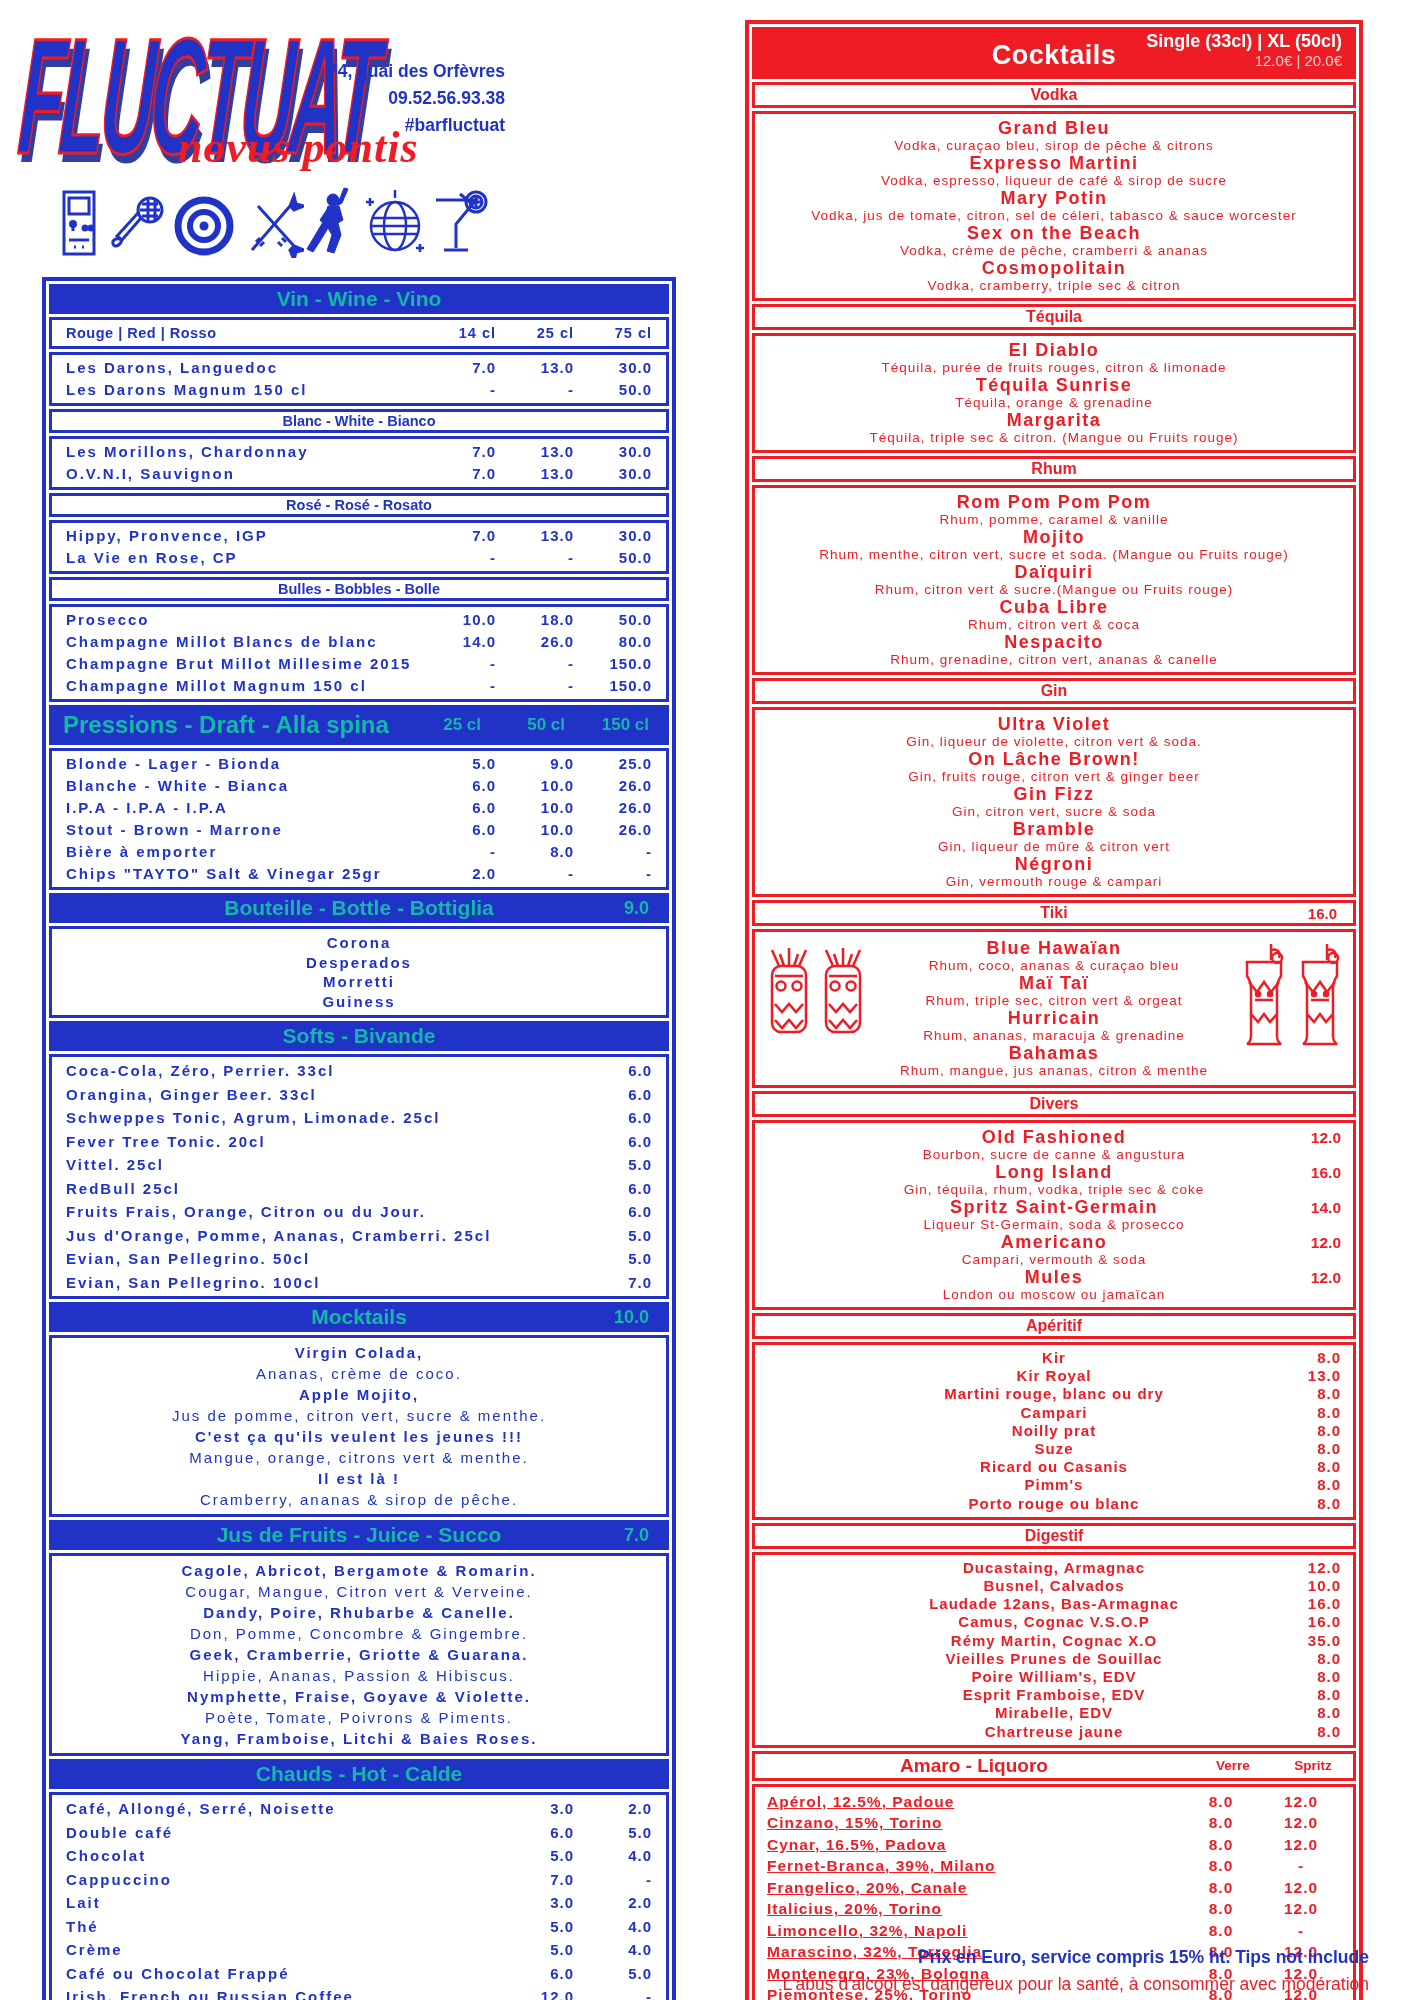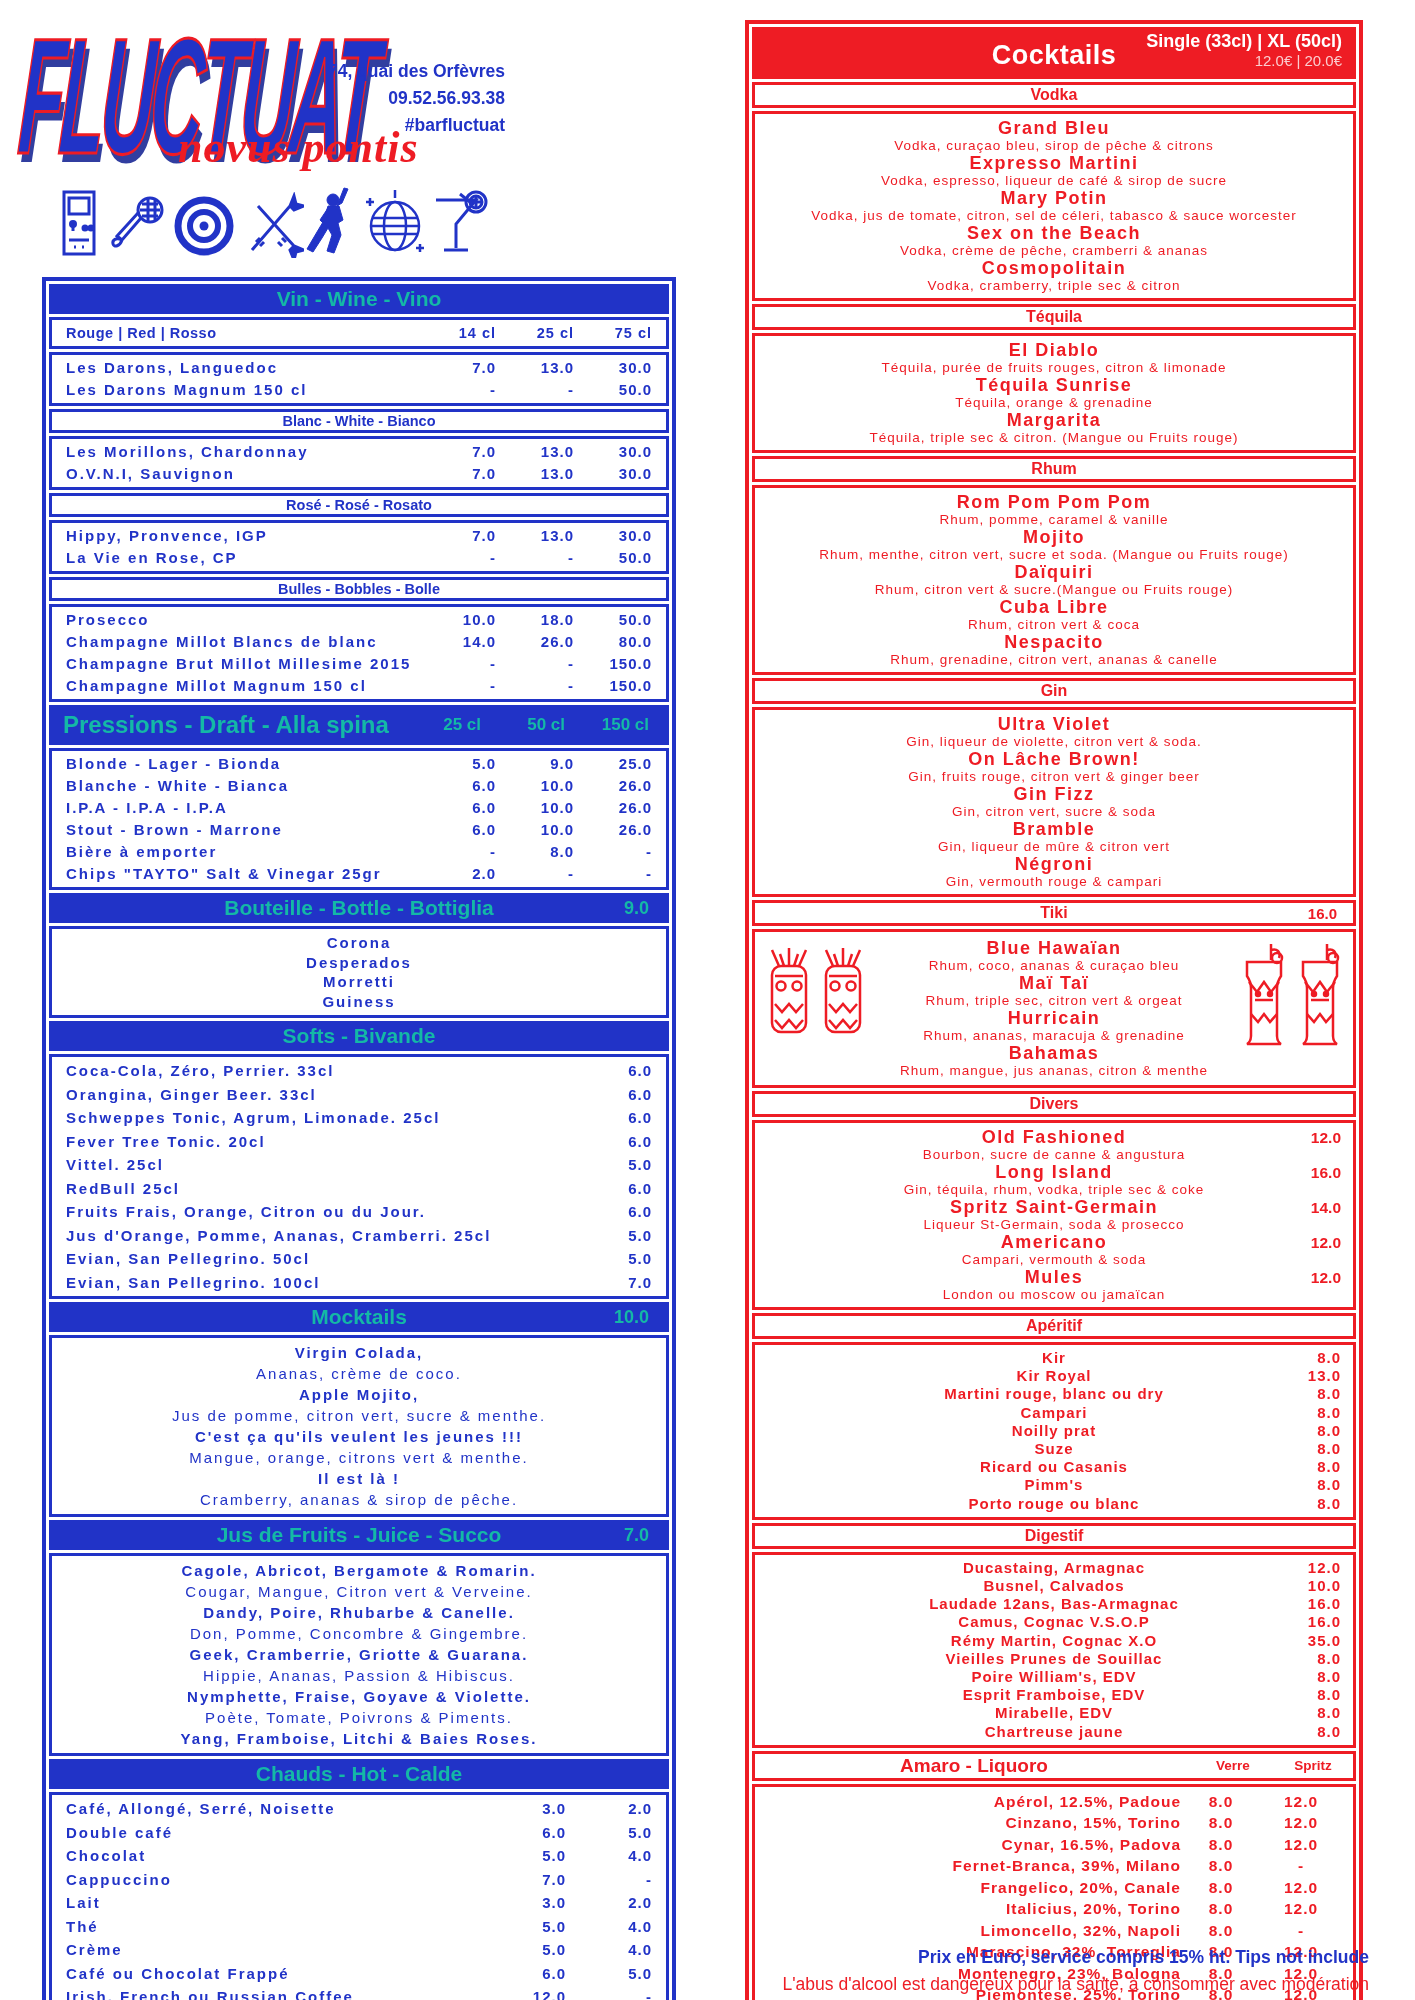--- a/index.html
+++ b/index.html
@@ -38,21 +38,21 @@
   .bband.big{padding:6px 14px;}
   .sband{border:3px solid var(--blue);color:var(--blue);font-weight:bold;text-align:center;
     font-size:14.5px;padding:1px 0;}
   .ibox{border:3px solid var(--blue);padding:2px 14px;}
   .irow{display:flex;align-items:baseline;color:var(--blue);font-weight:bold;
     font-size:15px;letter-spacing:2px;line-height:22px;}
   .irow .n{flex:1;}
   .irow .n.r{font-size:14.5px;letter-spacing:.5px;padding-right:4px;}
   .irow .c{width:78px;text-align:right;letter-spacing:1px;}
   .irow.hdr .c{font-size:14.5px;}
-  .ibox.tall .irow{line-height:23.5px;gap:8px;}
+  .ibox.tall .irow{line-height:23.5px;}
   .cbox{border:3px solid var(--blue);padding:4px 10px;text-align:center;color:var(--blue);}
   .cline{font-size:15px;letter-spacing:2px;line-height:19.5px;}
   .cline.b{font-weight:bold;}
   .cbox.loose .cline{line-height:21px;}
 
   
   .rband{background:var(--red);color:#fff;position:relative;text-align:center;padding:13px 0 8px;}
   .rband .t{font-size:27px;font-weight:bold;letter-spacing:.5px;}
   .rband .sizes{position:absolute;right:14px;top:5px;text-align:right;line-height:19px;}
   .rband .sizes .s1{font-size:18px;font-weight:bold;}
@@ -66,21 +66,21 @@
   .rbox{border:3px solid var(--red);padding:4px 12px;color:var(--red);position:relative;}
   .citem{position:relative;margin:1px 0;}
   .citem .cn{text-align:center;font-weight:bold;font-size:18px;letter-spacing:1.5px;line-height:19.5px;}
   .citem .cd{text-align:center;font-size:13.5px;letter-spacing:1px;line-height:14.5px;}
   .citem .cp{position:absolute;right:0;top:1px;font-weight:bold;font-size:15.5px;}
   .prow{position:relative;text-align:center;font-weight:bold;font-size:15px;
     letter-spacing:1px;line-height:18.2px;}
   .prow .p{position:absolute;right:0;top:0;}
   .arow{display:flex;align-items:baseline;font-weight:bold;font-size:15.5px;
     letter-spacing:1px;line-height:21.5px;}
-  .arow .n{flex:1;text-align:right;}
+  .arow .n{flex:1;text-align:left;text-decoration:underline;}
   .arow .c{width:80px;text-align:center;}
   .rbox.tiki{padding:6px 120px;}
   .tiki-art{position:absolute;top:10px;display:flex;gap:10px;align-items:flex-start;}
   .tiki-art.tl{left:12px;}
   .tiki-art.tr{right:10px;}
 
   
   .footer{position:absolute;left:16px;top:1944px;width:1353px;text-align:right;}
   .f1{color:var(--blue);font-weight:bold;font-size:17.5px;line-height:27px;}
   .f2{color:var(--red);font-size:17.5px;line-height:26px;}

